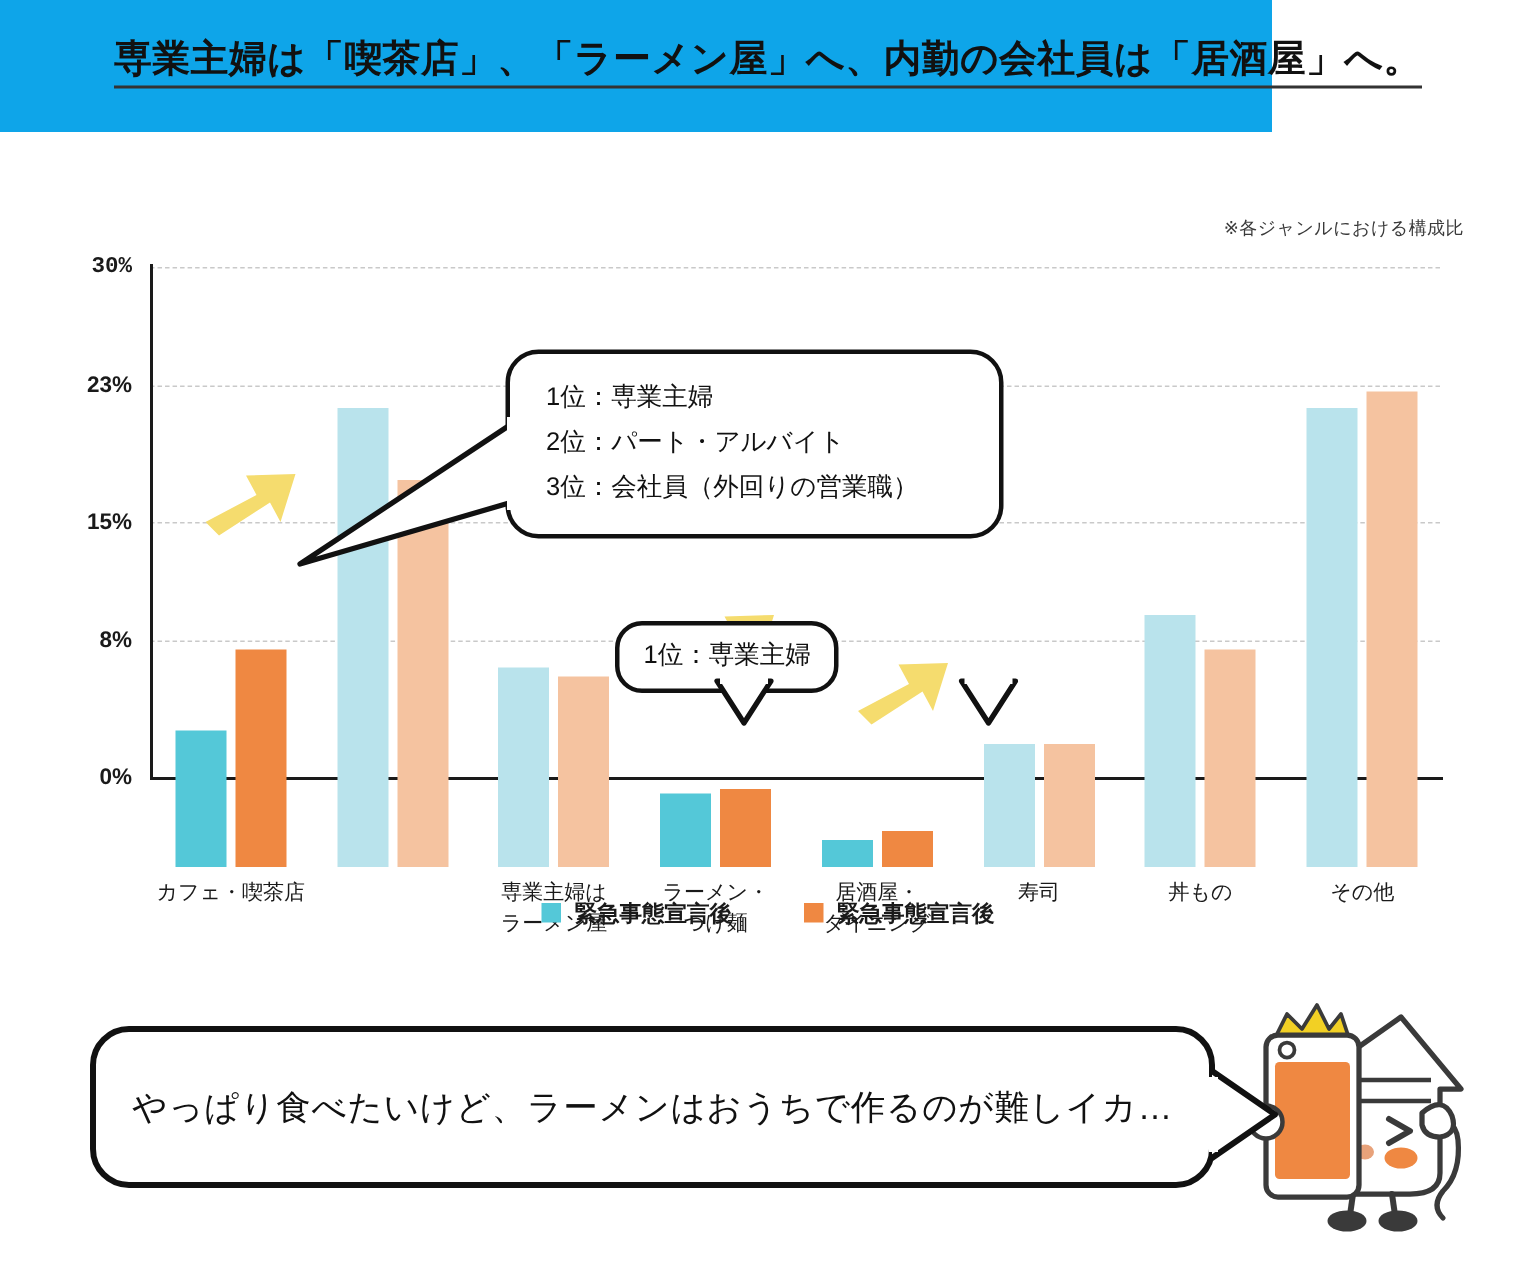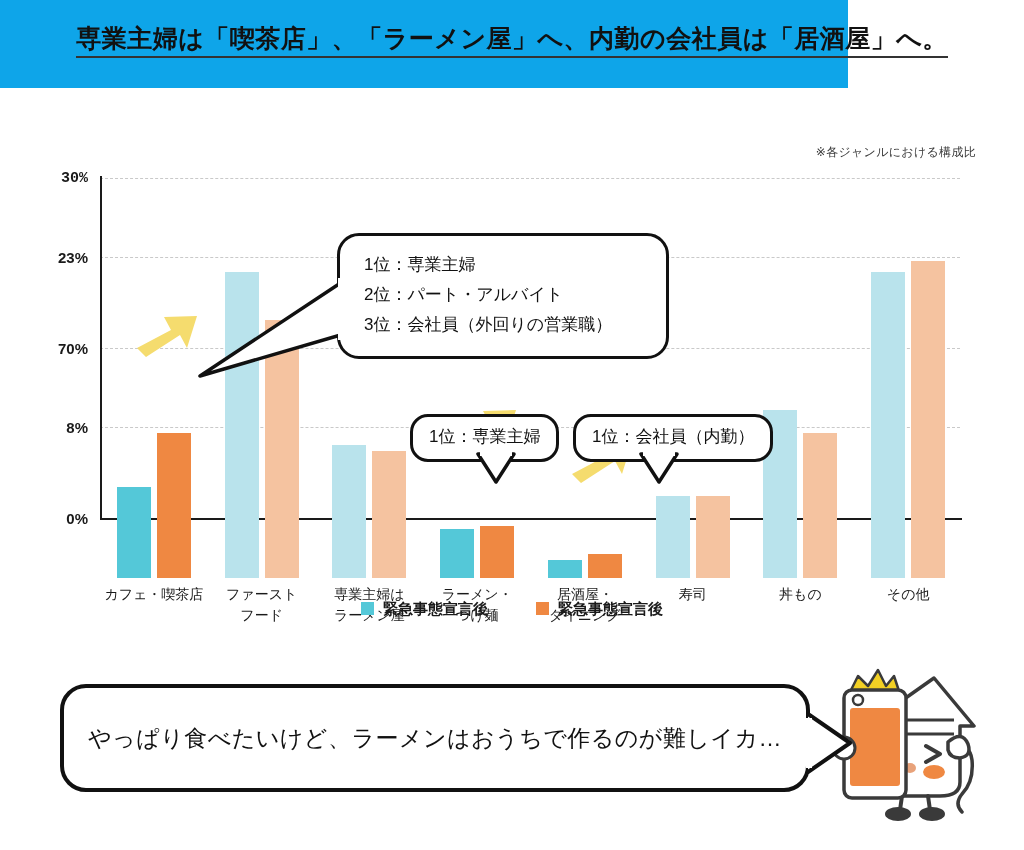--- a/index.html
+++ b/index.html
@@ -108,21 +108,21 @@
   </div>
 </div>
 
 <div class="chart-wrap">
 
   <div class="note-right">※各ジャンルにおける構成比</div>
 
   <div class="ytick-col" id="yticks">
       <div class="ytick" style="top: 340px;">0%</div>
       <div class="ytick" style="top: 249.333px;">8%</div>
-      <div class="ytick" style="top: 170px;">70%</div>
+      <div class="ytick" style="top: 170px;">15%</div>
       <div class="ytick" style="top: 79.3333px;">23%</div>
       <div class="ytick" style="top: 0px; font-family: Liberation Mono, monospace;">30%</div>
     </div>
 
   <div class="plot" id="plot">
     <div class="gridline" style="top:0px"></div>
     <div class="gridline" style="top:79.3px"></div>
     <div class="gridline" style="top:170px"></div>
     <div class="gridline" style="top:249.3px"></div>
   </div>
@@ -134,24 +134,20 @@
       <div class="group" style="left: 12.875px; width: 82px;">
         <div class="bar before" style="height: 90.6667px; background: rgb(84, 200, 216);"></div>
         <div class="bar after" style="height: 145.067px; background: rgb(239, 136, 66);"></div>
         <div class="cat-label">
           <div>カフェ・喫茶店</div>
         </div>
       </div>
       <div class="group" style="left: 120.625px; width: 82px;">
         <div class="bar before" style="height: 306px; background: rgb(185, 227, 236);"></div>
         <div class="bar after" style="height: 258.4px; background: rgb(245, 195, 160);"></div>
-        <div class="cat-label">
-          <div>ファースト</div>
-          <div>フード</div>
-        </div>
       </div>
       <div class="group" style="left: 228.375px; width: 82px;">
         <div class="bar before" style="height: 132.6px; background: rgb(185, 227, 236);"></div>
         <div class="bar after" style="height: 126.933px; background: rgb(245, 195, 160);"></div>
         <div class="cat-label">
           <div>専業主婦は</div>
           <div>ラーメン屋</div>
         </div>
       </div>
       <div class="group" style="left: 336.125px; width: 82px;">
@@ -215,23 +211,20 @@
   </div>
 
   <div class="callout callout-small callout-s1">
     <span>1位：専業主婦</span>
   </div>
   <svg class="tail" width="40" height="34" style="left:476px;top:364px;" viewBox="0 0 40 34">
     <path d="M2 2 L38 2 L20 30 Z" fill="#ffffff" stroke="#111" stroke-width="3.5" stroke-linejoin="round"></path>
     <rect x="4" y="0" width="32" height="4" fill="#ffffff"></rect>
   </svg>
 
-  <div class="callout callout-small callout-s2">
-    <span>1位：会社員（内勤）</span>
-  </div>
   <svg class="tail" width="40" height="34" style="left:639px;top:364px;" viewBox="0 0 40 34">
     <path d="M2 2 L38 2 L20 30 Z" fill="#ffffff" stroke="#111" stroke-width="3.5" stroke-linejoin="round"></path>
     <rect x="4" y="0" width="32" height="4" fill="#ffffff"></rect>
   </svg>
 
   <div class="legend" id="legend"><span class="legend-item"><span class="swatch" style="background: rgb(84, 200, 216);"></span><span>緊急事態宣言後</span></span><span class="legend-item"><span class="swatch" style="background: rgb(239, 136, 66);"></span><span>緊急事態宣言後</span></span></div>
 </div>
 
 <div class="bubble"></div>
 <div class="bubble-text" style="left:60px;top:684px;">やっぱり食べたいけど、ラーメンはおうちで作るのが難しイカ…</div>

